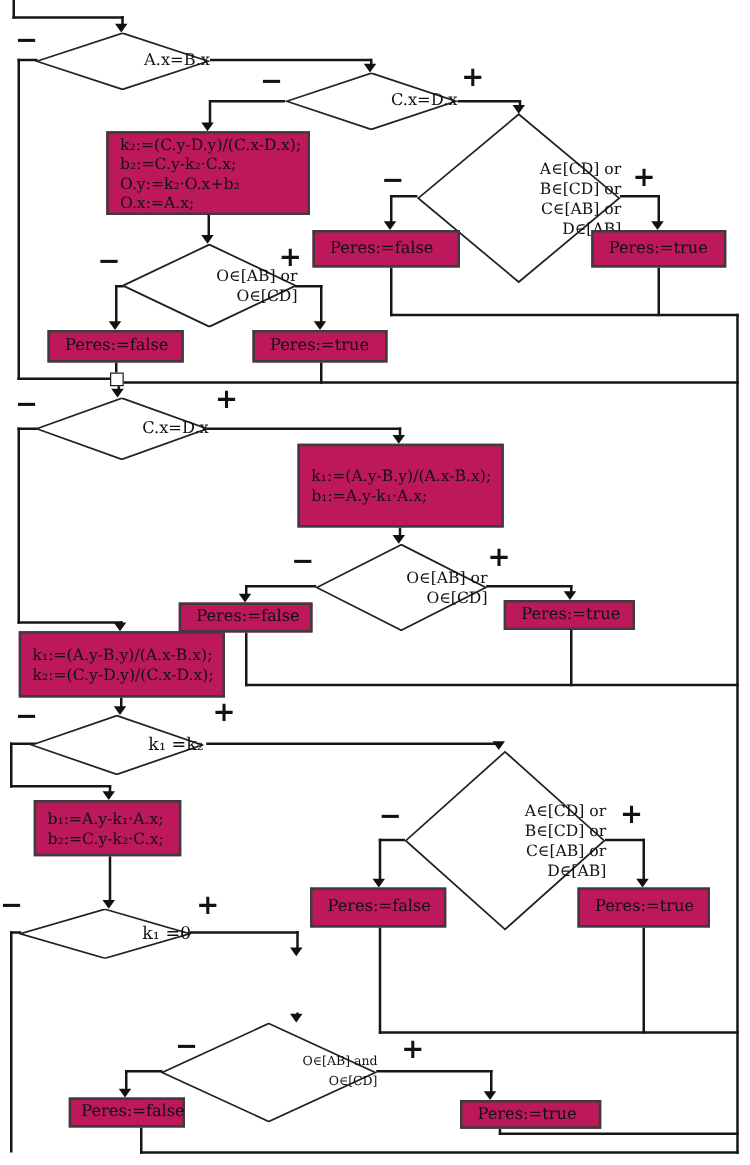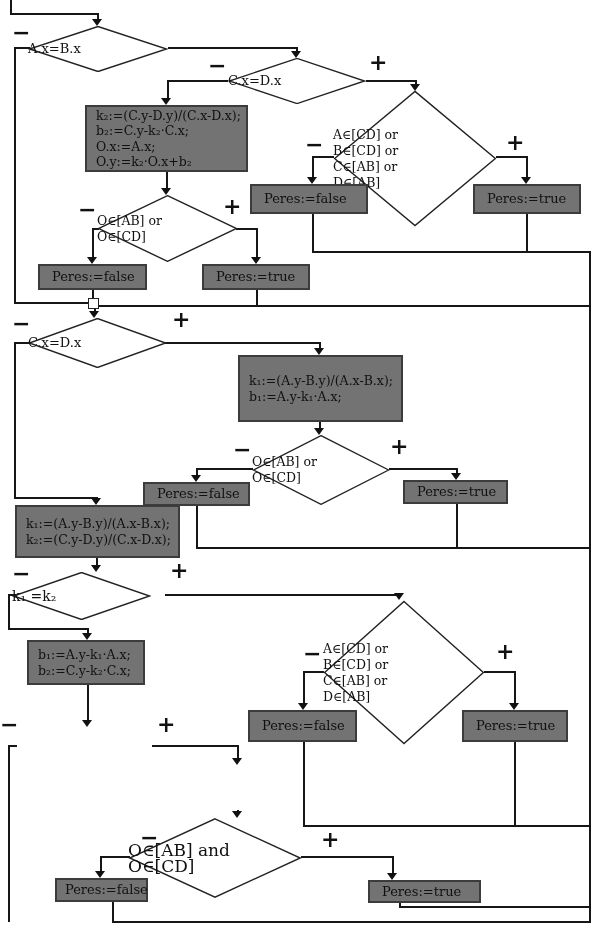--- a/index.html
+++ b/index.html
@@ -2,29 +2,29 @@
 <html><head>
 <meta charset="utf-8">
 <style>
   html,body{margin:0;padding:0;background:#fff;}
   #stage{position:relative;width:600px;height:932px;background:#fff;overflow:hidden;
          font-family:"DejaVu Serif","Liberation Serif",serif;color:#111;}
   .h{position:absolute;height:2px;background:#161616;}
   .v{position:absolute;width:2px;background:#161616;}
   .ar{position:absolute;width:0;height:0;border-left:5.5px solid transparent;
       border-right:5.5px solid transparent;border-top:7.5px solid #111;}
-  .box{position:absolute;background:#737373;border:2px solid #3c3c3c;box-sizing:border-box;
+  .box{position:absolute;background:#be185d;border:2px solid #3c3c3c;box-sizing:border-box;
        display:flex;flex-direction:column;justify-content:center;}
   .box .bl{font-size:12.5px;line-height:15.5px;white-space:nowrap;padding-left:9px;}
   .peres{align-items:flex-start;}
   .peres .bl{font-size:13px;padding-left:12px;}
   .dia{position:absolute;}
   .dia svg{position:absolute;left:0;top:0;width:100%;height:100%;}
   .dia .dl{position:absolute;left:0;top:50%;width:100%;transform:translateY(-50%);
-           text-align:left;font-size:13px;line-height:16px;}
+           text-align:right;font-size:13px;line-height:16px;}
   .sign{position:absolute;font-weight:bold;font-size:22px;line-height:20px;}
   .jog{position:absolute;background:#fff;border:1.5px solid #222;box-sizing:border-box;}
 </style>
 </head>
 <body>
 
 <div id="stage">
 
   <div class="v" style="left:10px;top:0;height:15px"></div>
   <div class="h" style="left:10px;top:13px;width:89px"></div>
@@ -186,55 +186,61 @@
   <div class="dia" style="left:252px;top:435px;width:138px;height:70px">
     <svg viewBox="0 0 100 100" preserveAspectRatio="none">
         <polygon points="50,1 99,50 50,99 1,50" fill="#fff" stroke="#222" stroke-width="1.4" vector-effect="non-scaling-stroke"></polygon>
       </svg>
     <div class="dl" style="font-size:12.5px">
       <div>O∈[AB] or</div>
       <div>O∈[CD]</div>
     </div>
   </div>
 
-  <div class="dia" style="left:12px;top:572px;width:139px;height:48px">
+  <div class="dia" style="left:24px;top:572px;width:139px;height:48px">
     <svg viewBox="0 0 100 100" preserveAspectRatio="none">
         <polygon points="50,1 99,50 50,99 1,50" fill="#fff" stroke="#222" stroke-width="1.4" vector-effect="non-scaling-stroke"></polygon>
       </svg>
     <div class="dl" style="font-size:14px">k₁ =k₂</div>
   </div>
 
   <div class="dia" style="left:323px;top:600px;width:162px;height:145px">
     <svg viewBox="0 0 100 100" preserveAspectRatio="none">
         <polygon points="50,1 99,50 50,99 1,50" fill="#fff" stroke="#222" stroke-width="1.4" vector-effect="non-scaling-stroke"></polygon>
       </svg>
     <div class="dl" style="font-size:12.5px">
       <div>A∈[CD] or</div>
       <div>B∈[CD] or</div>
       <div>C∈[AB] or</div>
       <div>D∈[AB]</div>
     </div>
   </div>
 
+  <div class="dia" style="left:15px;top:727px;width:138px;height:40px">
+    <svg viewBox="0 0 100 100" preserveAspectRatio="none">
+        <polygon points="50,1 99,50 50,99 1,50" fill="#fff" stroke="#222" stroke-width="1.4" vector-effect="non-scaling-stroke"></polygon>
+      </svg>
+    <div class="dl" style="font-size:14px">k₁ =0</div>
+  </div>
 
   <div class="dia" style="left:128px;top:818px;width:174px;height:80px">
     <svg viewBox="0 0 100 100" preserveAspectRatio="none">
         <polygon points="50,1 99,50 50,99 1,50" fill="#fff" stroke="#222" stroke-width="1.4" vector-effect="non-scaling-stroke"></polygon>
       </svg>
-    <div class="dl" style="font-size:17px">
+    <div class="dl" style="font-size:10px">
       <div>O∈[AB] and</div>
       <div>O∈[CD]</div>
     </div>
   </div>
 
   <div class="box" style="left:85px;top:105px;width:163px;height:67px">
     <div class="bl">k₂:=(C.y-D.y)/(C.x-D.x);</div>
     <div class="bl">b₂:=C.y-k₂·C.x;</div>
+    <div class="bl">O.y:=k₂·O.x+b₂</div>
     <div class="bl">O.x:=A.x;</div>
-    <div class="bl">O.y:=k₂·O.x+b₂</div>
   </div>
 
   <div class="box" style="left:238px;top:355px;width:165px;height:67px">
     <div class="bl">k₁:=(A.y-B.y)/(A.x-B.x);</div>
     <div class="bl">b₁:=A.y-k₁·A.x;</div>
   </div>
 
   <div class="box" style="left:15px;top:505px;width:165px;height:53px">
     <div class="bl">k₁:=(A.y-B.y)/(A.x-B.x);</div>
     <div class="bl">k₂:=(C.y-D.y)/(C.x-D.x);</div>

